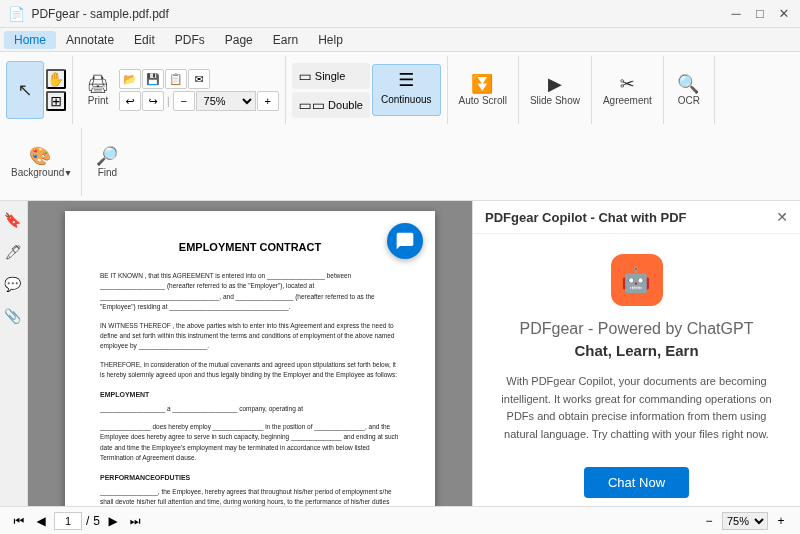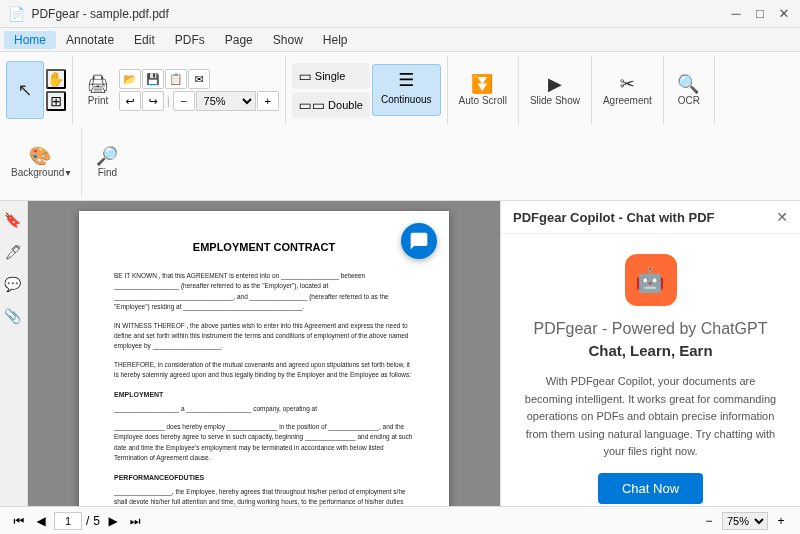--- a/index.html
+++ b/index.html
@@ -37,28 +37,28 @@
     
     .pdf-area { flex: 1; background: #888; overflow: auto; display: flex; justify-content: center; padding: 10px; position: relative; }
     .pdf-page { background: white; width: 370px; min-height: 480px; box-shadow: 0 2px 8px rgba(0,0,0,0.4); padding: 30px 35px; position: relative; }
     .pdf-title { text-align: center; font-size: 11px; font-weight: bold; margin-bottom: 18px; }
     .pdf-text { font-size: 6.5px; line-height: 1.6; color: #222; }
     .pdf-text p { margin-bottom: 8px; }
     .pdf-section-title { font-weight: bold; font-size: 7px; margin: 8px 0 4px; }
     .chat-fab { position: absolute; top: 12px; right: 12px; width: 36px; height: 36px; background: #0078d7; border-radius: 50%; display: flex; align-items: center; justify-content: center; color: white; font-size: 16px; cursor: pointer; box-shadow: 0 2px 6px rgba(0,0,0,0.3); }
 
     
-    .copilot-panel { width: 300px; background: white; border-left: 1px solid #ddd; display: flex; flex-direction: column; }
+    .copilot-panel { width: 328px; background: white; border-left: 1px solid #ddd; display: flex; flex-direction: column; }
     .copilot-header { display: flex; align-items: center; justify-content: space-between; padding: 8px 12px; border-bottom: 1px solid #eee; font-size: 13px; font-weight: 600; color: #333; }
     .copilot-close { cursor: pointer; font-size: 14px; color: #666; border: none; background: none; }
     .copilot-body { flex: 1; display: flex; flex-direction: column; align-items: center; justify-content: center; padding: 20px; text-align: center; }
     .copilot-logo { width: 52px; height: 52px; background: #ff6b35; border-radius: 12px; display: flex; align-items: center; justify-content: center; font-size: 24px; margin-bottom: 14px; }
     .copilot-brand { font-size: 16px; color: #666; margin-bottom: 4px; }
     .copilot-tagline { font-size: 15px; font-weight: bold; color: #333; margin-bottom: 14px; }
-    .copilot-desc { font-size: 11px; color: #555; line-height: 1.6; margin-bottom: 12px; }
+    .copilot-desc { font-size: 11px; color: #555; line-height: 1.6; margin-bottom: 24px; }
     .chat-now-btn { background: #0078d7; color: white; border: none; border-radius: 4px; padding: 8px 24px; font-size: 13px; cursor: pointer; }
 
     
     .bottom-bar { background: #fafafa; border-top: 1px solid #ddd; height: 28px; display: flex; align-items: center; justify-content: space-between; padding: 0 10px; }
     .bottom-left { display: flex; align-items: center; gap: 4px; }
     .bottom-right { display: flex; align-items: center; gap: 4px; }
     .page-nav-btn { width: 18px; height: 18px; border: none; background: none; cursor: pointer; font-size: 12px; display: flex; align-items: center; justify-content: center; }
     .page-input { width: 28px; height: 18px; border: 1px solid #ccc; text-align: center; font-size: 11px; }
     .zoom-bottom-select { width: 46px; height: 18px; border: 1px solid #ccc; font-size: 11px; }
 
@@ -86,21 +86,21 @@
     <button class="title-btn close">✕</button>
   </div>
 </div>
 
 <div class="menu-bar">
   <span class="menu-item active">Home</span>
   <span class="menu-item">Annotate</span>
   <span class="menu-item">Edit</span>
   <span class="menu-item">PDFs</span>
   <span class="menu-item">Page</span>
-  <span class="menu-item">Show</span>
+  <span class="menu-item">Earn</span>
   <span class="menu-item">Help</span>
 </div>
 
 <div class="toolbar">
 
   <div class="toolbar-group">
     <button class="tool-btn active">
       <span class="icon">↖</span>
     </button>
     <div class="toolbar-col2">

